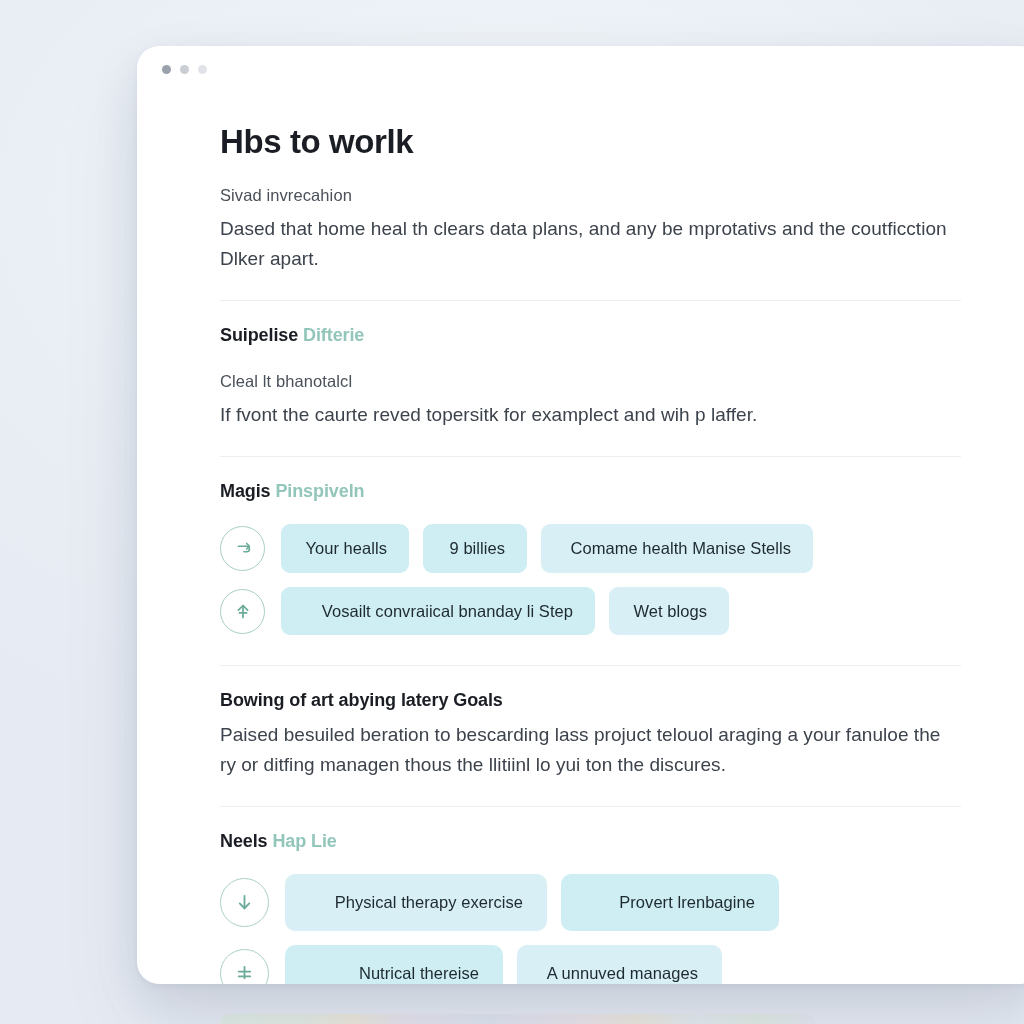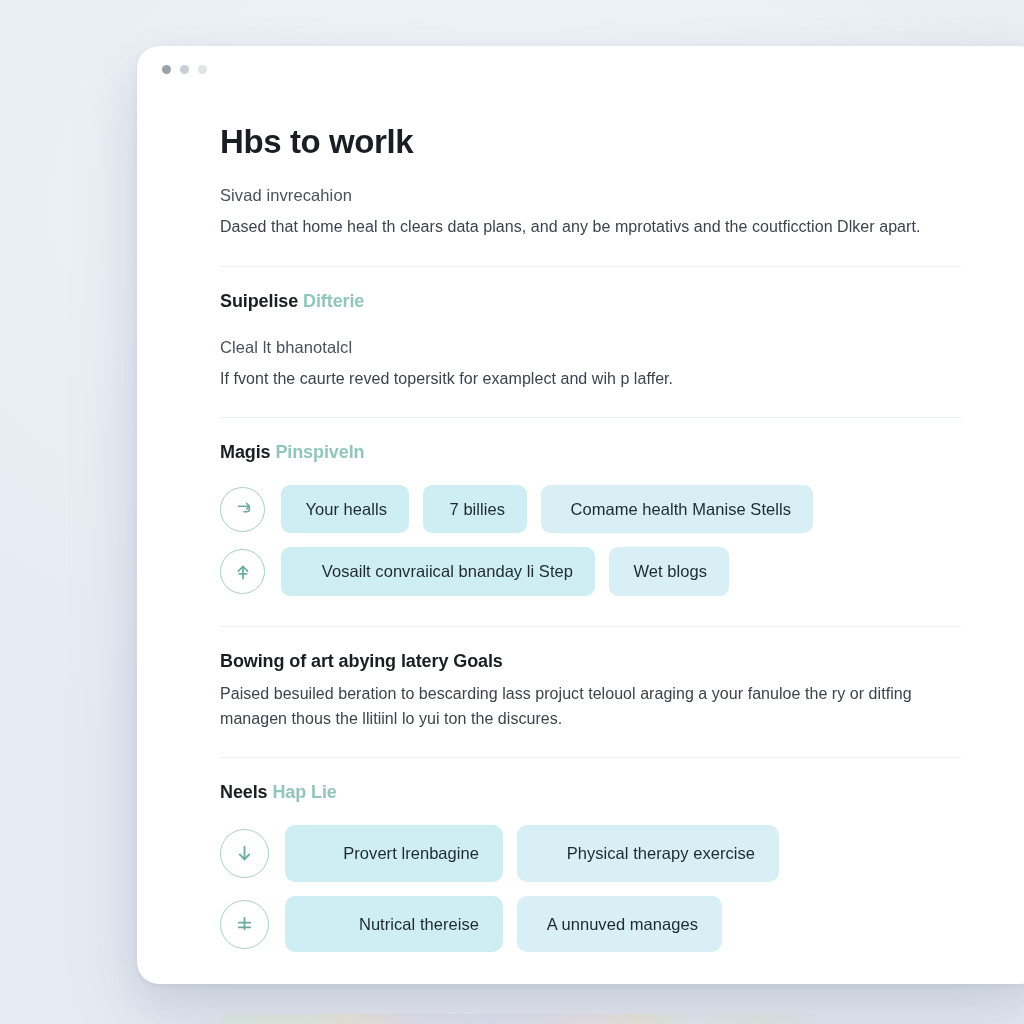--- a/index.html
+++ b/index.html
@@ -94,21 +94,21 @@
   }
 
   .subhead {
     margin-top: 26px;
     font-size: 16.5px;
     color: #4a5059;
     letter-spacing: .1px;
   }
   .para {
     margin-top: 9px;
-    font-size: 16px;
+    font-size: 19px;
     line-height: 1.58;
     color: #3d434c;
     letter-spacing: .05px;
   }
 
   hr.divider {
     border: 0;
     border-top: 1px solid #eceff3;
     margin: 26px 0 0 0;
   }
@@ -218,21 +218,21 @@
 
       <div class="chip-row">
         <span class="row-icon">
           <svg width="22" height="22" viewBox="0 0 24 24" fill="none" stroke="currentColor" stroke-width="1.8" stroke-linecap="round" stroke-linejoin="round">
             <path d="M7 9h9a3 3 0 0 1 0 6h-3"></path>
             <path d="M16 6l3 3-3 3"></path>
           </svg>
         </span>
         <div class="chips">
           <span class="chip u1">Your healls</span>
-          <span class="chip u2">7 billies</span>
+          <span class="chip u2">9 billies</span>
           <span class="chip u3 pale">Comame health Manise Stells</span>
         </div>
       </div>
 
       <div class="chip-row">
         <span class="row-icon">
           <svg width="22" height="22" viewBox="0 0 24 24" fill="none" stroke="currentColor" stroke-width="1.9" stroke-linecap="round" stroke-linejoin="round">
             <path d="M12 19V6"></path>
             <path d="M7 11l5-5 5 5"></path>
             <path d="M8 14h8"></path>
@@ -261,22 +261,22 @@
     <div class="chip-block lower">
 
       <div class="chip-row">
         <span class="row-icon">
           <svg width="23" height="23" viewBox="0 0 24 24" fill="none" stroke="currentColor" stroke-width="1.9" stroke-linecap="round" stroke-linejoin="round">
             <path d="M12 5v13"></path>
             <path d="M7 13l5 5 5-5"></path>
           </svg>
         </span>
         <div class="chips">
+          <span class="chip c2 pale">Physical therapy exercise</span>
           <span class="chip c1">Provert lrenbagine</span>
-          <span class="chip c2 pale">Physical therapy exercise</span>
         </div>
       </div>
 
       <div class="chip-row">
         <span class="row-icon">
           <svg width="23" height="23" viewBox="0 0 24 24" fill="none" stroke="currentColor" stroke-width="1.9" stroke-linecap="round" stroke-linejoin="round">
             <path d="M12 5v12"></path>
             <path d="M6 10h12"></path>
             <path d="M6 15h12"></path>
           </svg>

